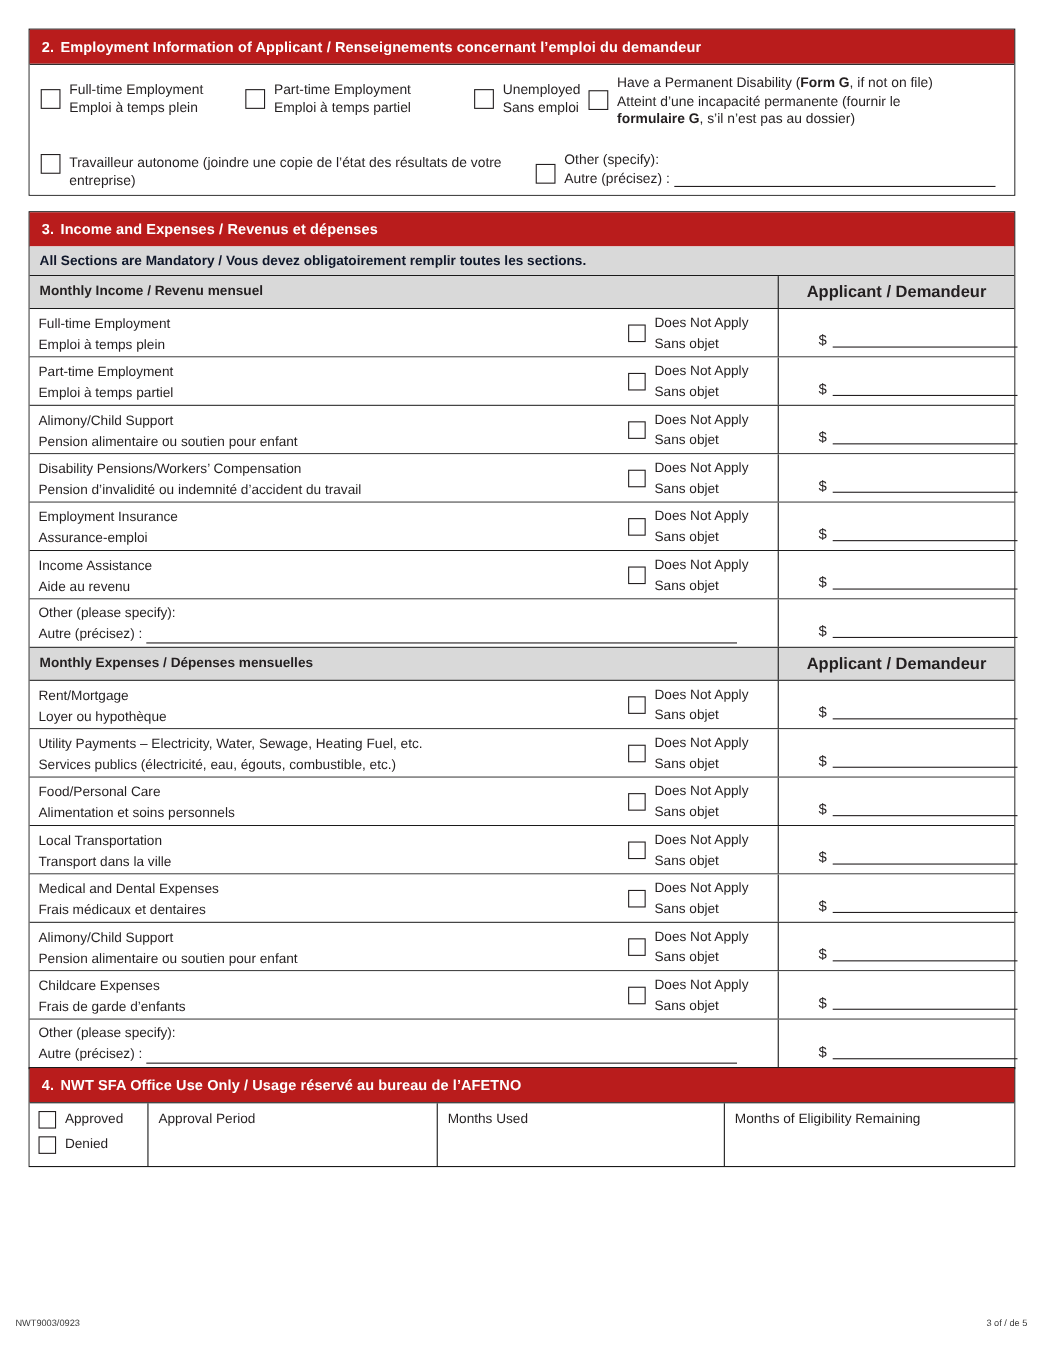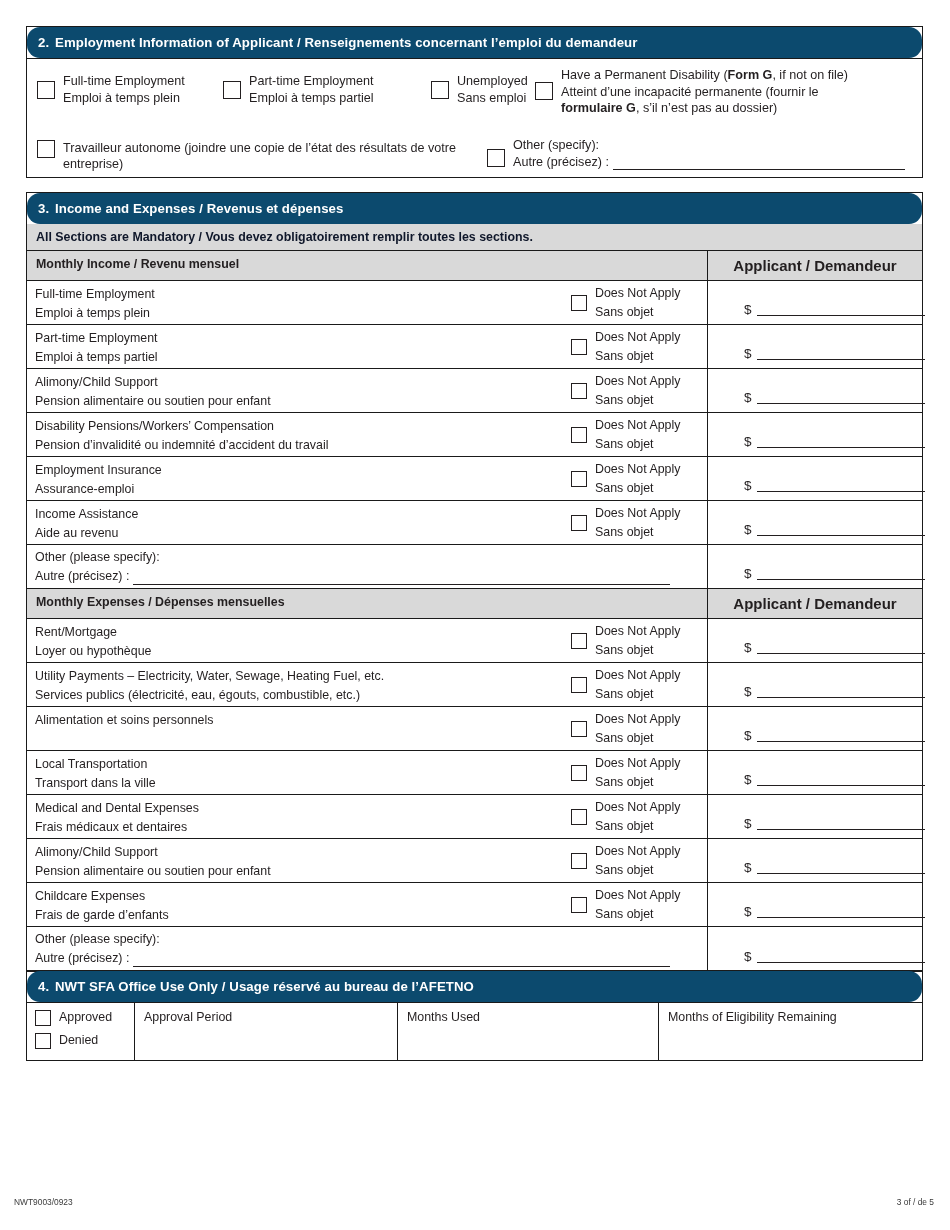--- a/index.html
+++ b/index.html
@@ -27,28 +27,27 @@
   
   .block {
     position: absolute;
     left: 26px;
     width: 897px;
     box-sizing: border-box;
     border: 1.6px solid #1a1a1a;
   }
 
   .bar-black {
-    background: #0c4a6e;
+    background: #b91c1c;
     color: #ffffff;
     font-weight: bold;
     font-size: 13.2px;
     line-height: 1;
     padding: 9px 0 9px 11px;
     letter-spacing: .1px;
-    border-radius: 13px;
   }
   .bar-black .num {
     display: inline-block;
     min-width: 17px;
   }
 
   .bar-grey {
     background: #d9d9d9;
     color: #0f172a;
     font-weight: bold;
@@ -489,20 +488,21 @@
         </span>
       </div>
       <div class="c-amt">
         <span class="dollar">$</span>
         <span class="rule"></span>
       </div>
     </div>
 
     <div class="trow">
       <div class="c-label">
+        <div class="en">Food/Personal Care</div>
         <div class="fr">Alimentation et soins personnels</div>
       </div>
       <div class="c-dna">
         <span class="cbox sm"></span>
         <span class="dnatxt">
           <span>Does Not Apply</span><br>
           <span>Sans objet</span>
         </span>
       </div>
       <div class="c-amt">

